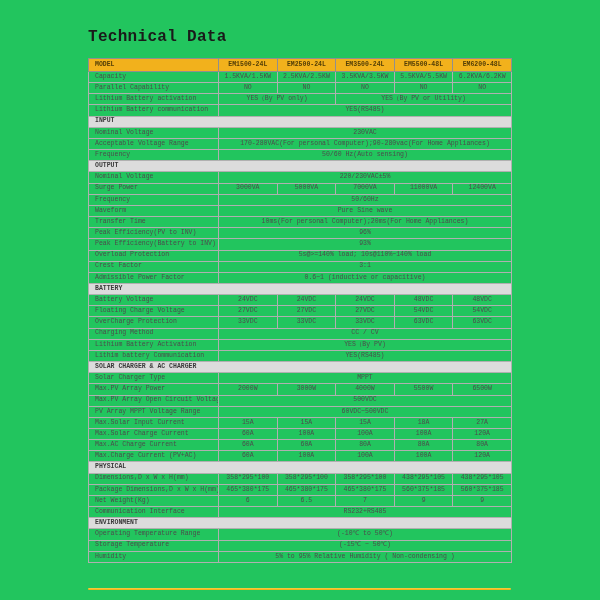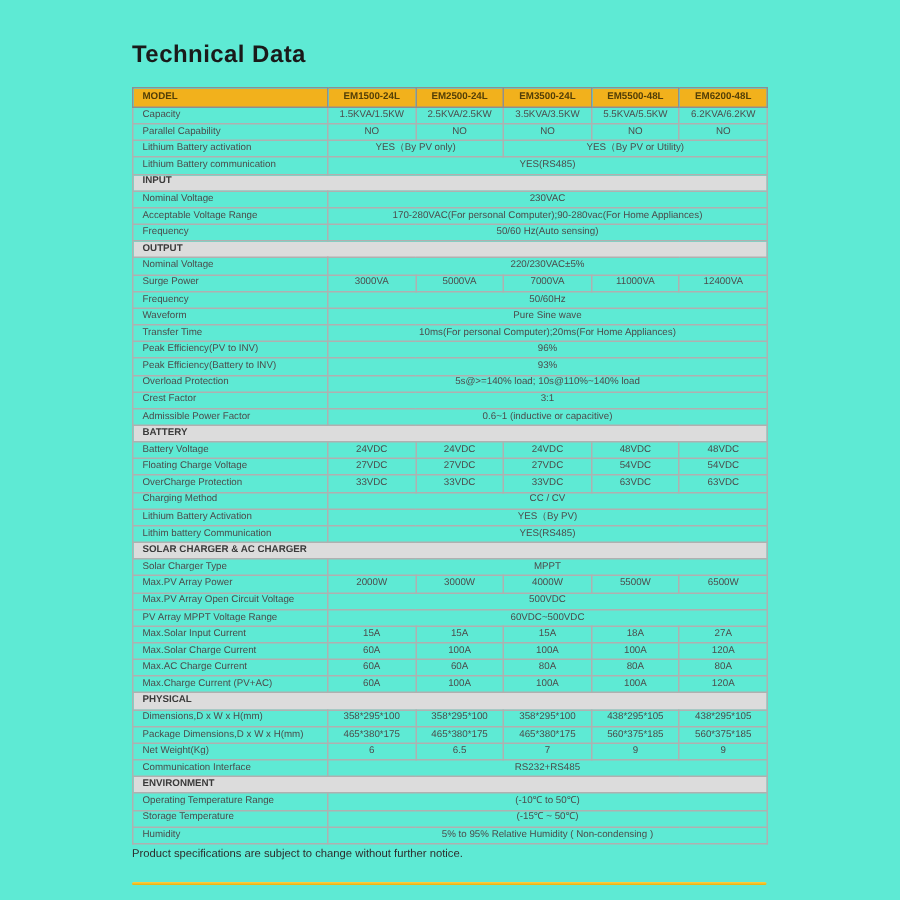--- a/index.html
+++ b/index.html
@@ -3,21 +3,21 @@
 <meta charset="utf-8">
 <style>
   * { margin:0; padding:0; box-sizing:border-box; }
   html,body { width:600px; height:600px; }
   body {
     background:#ffffff;
     font-family:"Liberation Sans", sans-serif;
     position:relative;
     overflow:hidden;
   }
-  .page { position:absolute; inset:0; background:#5eead4; }
+  .page { position:absolute; inset:0; background:#22c55e;font-family:Liberation Mono, monospace; }
   .title {
     position:absolute; left:88px; top:28px;
     font-size:16px; font-weight:bold; color:#1a1a1a;
     letter-spacing:0.3px;
   }
   table.spec {
     position:absolute; left:88px; top:58px; width:423px;
     border-collapse:collapse; table-layout:fixed;
     border:1px solid #8f8f8f;
   }
@@ -305,15 +305,14 @@
           <td class="label-cell">Storage Temperature</td>
           <td colspan="5">(-15℃ ~ 50℃)</td>
         </tr>
         <tr>
           <td class="label-cell">Humidity</td>
           <td colspan="5">5% to 95% Relative Humidity ( Non-condensing )</td>
         </tr>
       </tbody>
   </table>
 
-  <p class="footer">Product specifications are subject to change without further notice.</p>
   <div class="accent-line"></div>
 </div>
 
 </body></html>

